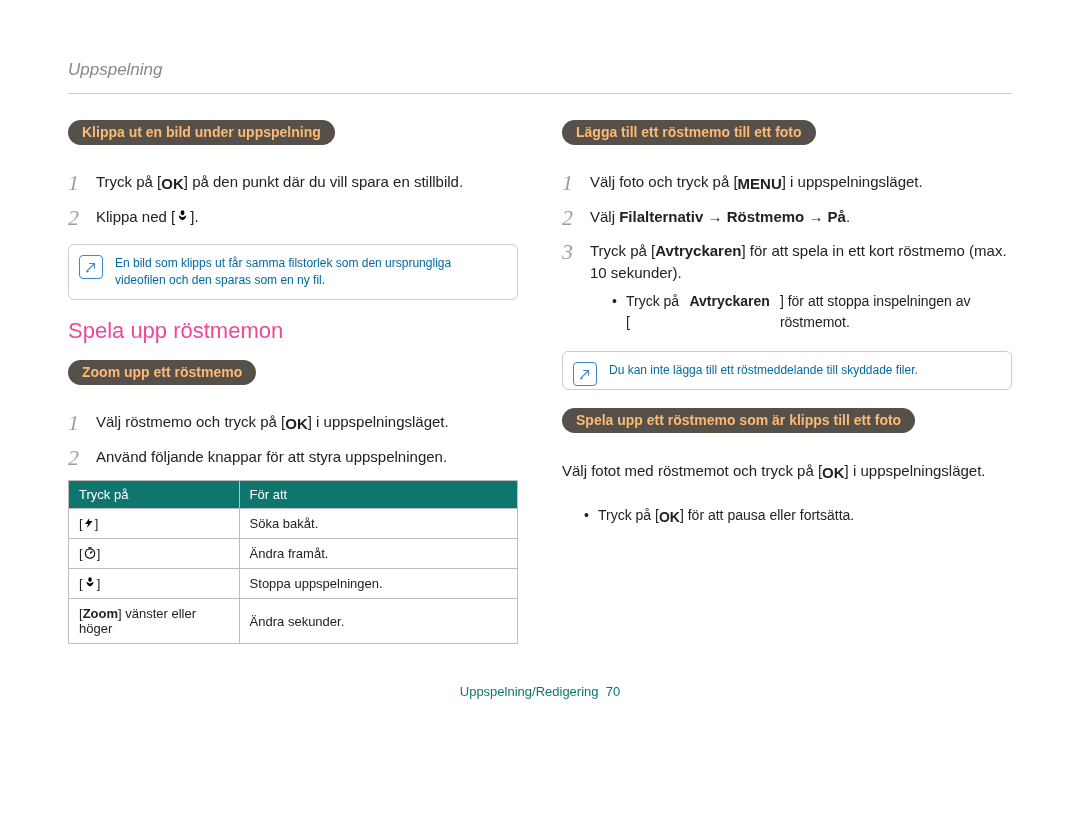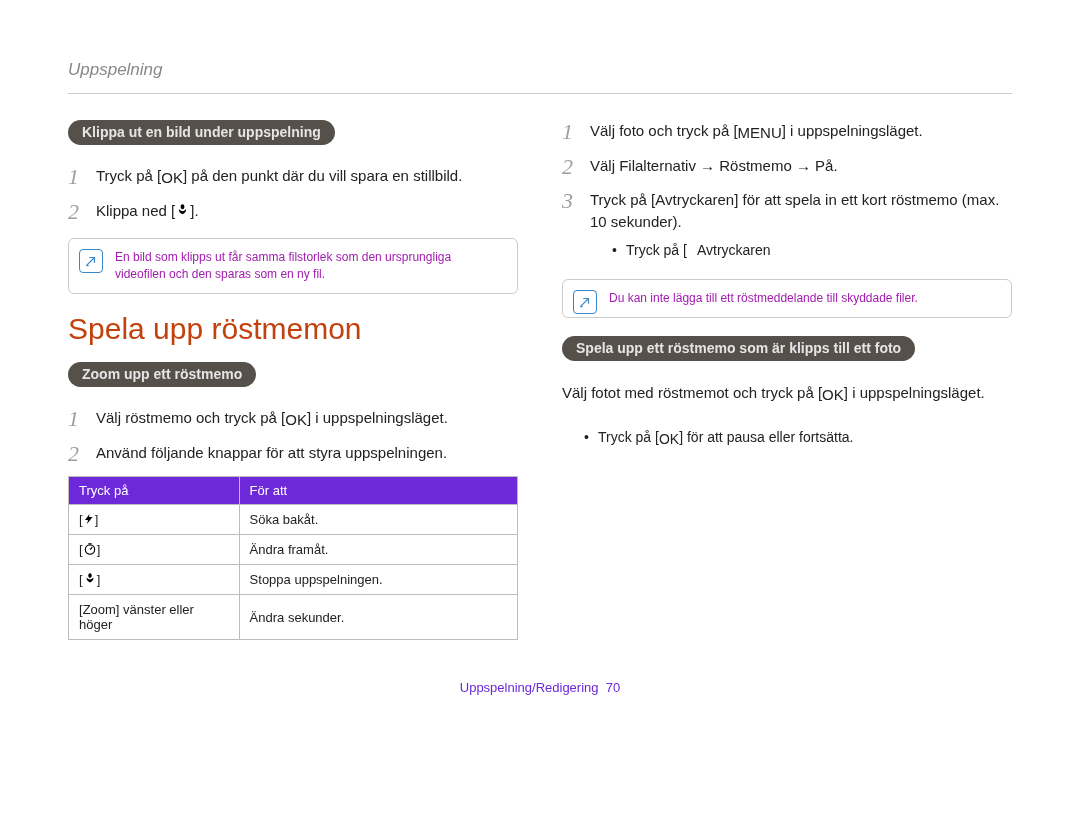--- a/index.html
+++ b/index.html
@@ -24,26 +24,26 @@
     margin-bottom: 26px;
   }
   .columns {
     display: flex;
     gap: 44px;
   }
   .col { flex: 1; min-width: 0; }
   .pill {
     display: inline-block;
     background: #55504a;
-    color: #e5e5e5;
+    color: #fdba74;
     border-radius: 14px;
     padding: 4px 14px 5px 14px;
     font-size: 14px;
     font-weight: bold;
-    margin-bottom: 20px;
+    margin-bottom: 26px;
     text-align: right;
   }
   .step-list { list-style: none; }
   .step-list li {
     display: flex;
     gap: 10px;
     margin-bottom: 10px;
     line-height: 1.5;
     font-size: 15px;
   }
@@ -57,38 +57,38 @@
     width: 18px;
   }
   .step-body { flex: 1; }
   .note-box {
     border: 1px solid #ccc;
     border-radius: 6px;
     padding: 10px 12px 10px 46px;
     position: relative;
     margin: 14px 0 18px 0;
     font-size: 12px;
-    color: #a21caf;
+    color: #0369a1;
     line-height: 1.45;
   }
   .note-box .note-icon {
     position: absolute;
     left: 10px;
     top: 10px;
     width: 24px; height: 24px;
     border: 1.5px solid #3a87c9;
     border-radius: 4px;
     color: #3a87c9;
     display: flex; align-items: center; justify-content: center;
     font-size: 14px;
   }
   h2.section-title {
-    color: #c2410c;
+    color: #ec4899;
     font-weight: normal;
-    font-size: 30px;
+    font-size: 22px;
     margin: 14px 0 16px 0;
   }
   ul.bullets {
     list-style: none;
     margin-left: 22px;
     margin-top: 6px;
   }
   ul.bullets li {
     position: relative;
     padding-left: 14px;
@@ -102,41 +102,41 @@
     left: 0;
     top: 0;
   }
   table.btn-table {
     width: 100%;
     border-collapse: collapse;
     margin-top: 8px;
     font-size: 13px;
   }
   table.btn-table th {
-    background: #6d28d9;
+    background: #0f766e;
     color: #fff;
     text-align: left;
     font-weight: normal;
     padding: 6px 10px;
     border: 1px solid #bdbdbd;
   }
   table.btn-table td {
     padding: 7px 10px;
     border: 1px solid #bdbdbd;
   }
   table.btn-table td:first-child { width: 38%; }
   .icon-inline {
     display: inline-block;
     vertical-align: -2px;
   }
-  .bold { font-weight: normal; }
+  .bold { font-weight: bold; }
   .footer {
     text-align: center;
     font-size: 13px;
-    color: #6d28d9;
+    color: #0f766e;
     margin-top: 40px;
   }
   .para {
     font-size: 15px;
     line-height: 1.6;
     margin-bottom: 20px;
   }
   svg.gicon { vertical-align: -2px; }
 </style>
 </head>
@@ -230,20 +230,21 @@
           </tr>
           <tr>
             <td><span>[</span><span class="bold">Zoom</span><span>] vänster eller höger</span></td>
             <td>Ändra sekunder.</td>
           </tr>
         </tbody>
       </table>
     </div>
 
     <div class="col">
+      <div class="pill">Lägga till ett röstmemo till ett foto</div>
 
       <ol class="step-list">
         <li>
           <span class="step-num">1</span>
           <span class="step-body">
             <span>Välj foto och tryck på [</span><span class="icon-inline bold">MENU</span><span>] i uppspelningsläget.</span>
           </span>
         </li>
         <li>
           <span class="step-num">2</span>
@@ -252,20 +253,21 @@
           </span>
         </li>
         <li>
           <span class="step-num">3</span>
           <span class="step-body">
             <span>Tryck på [</span><span class="bold">Avtryckaren</span><span>] för att spela in ett kort röstmemo (max. 10 sekunder).</span>
             <ul class="bullets">
               <li>
                 <span>Tryck på [</span>
                   <span class="bold">Avtryckaren</span>
+                  <span>] för att stoppa inspelningen av röstmemot.</span>
               </li>
             </ul>
           </span>
         </li>
       </ol>
 
       <div class="note-box">
         <span class="note-icon">
           <svg width="14" height="14" viewBox="0 0 24 24">
               <path fill="none" stroke="#3a87c9" stroke-width="2" d="M4 20l14-14m-9 0h9v9M4 20h4"></path>

